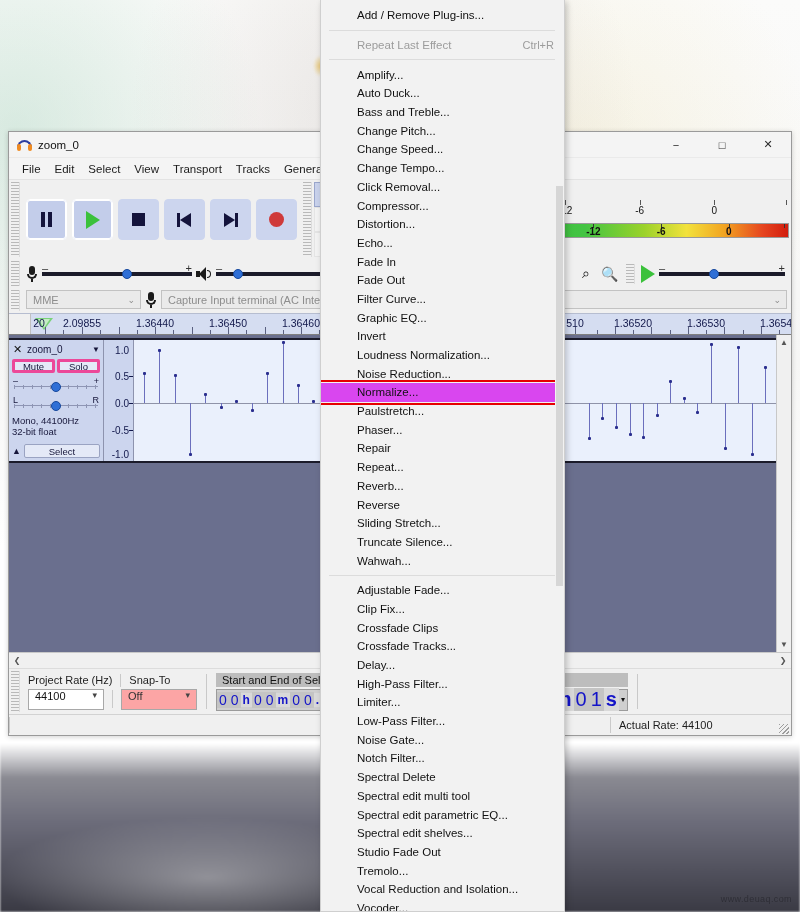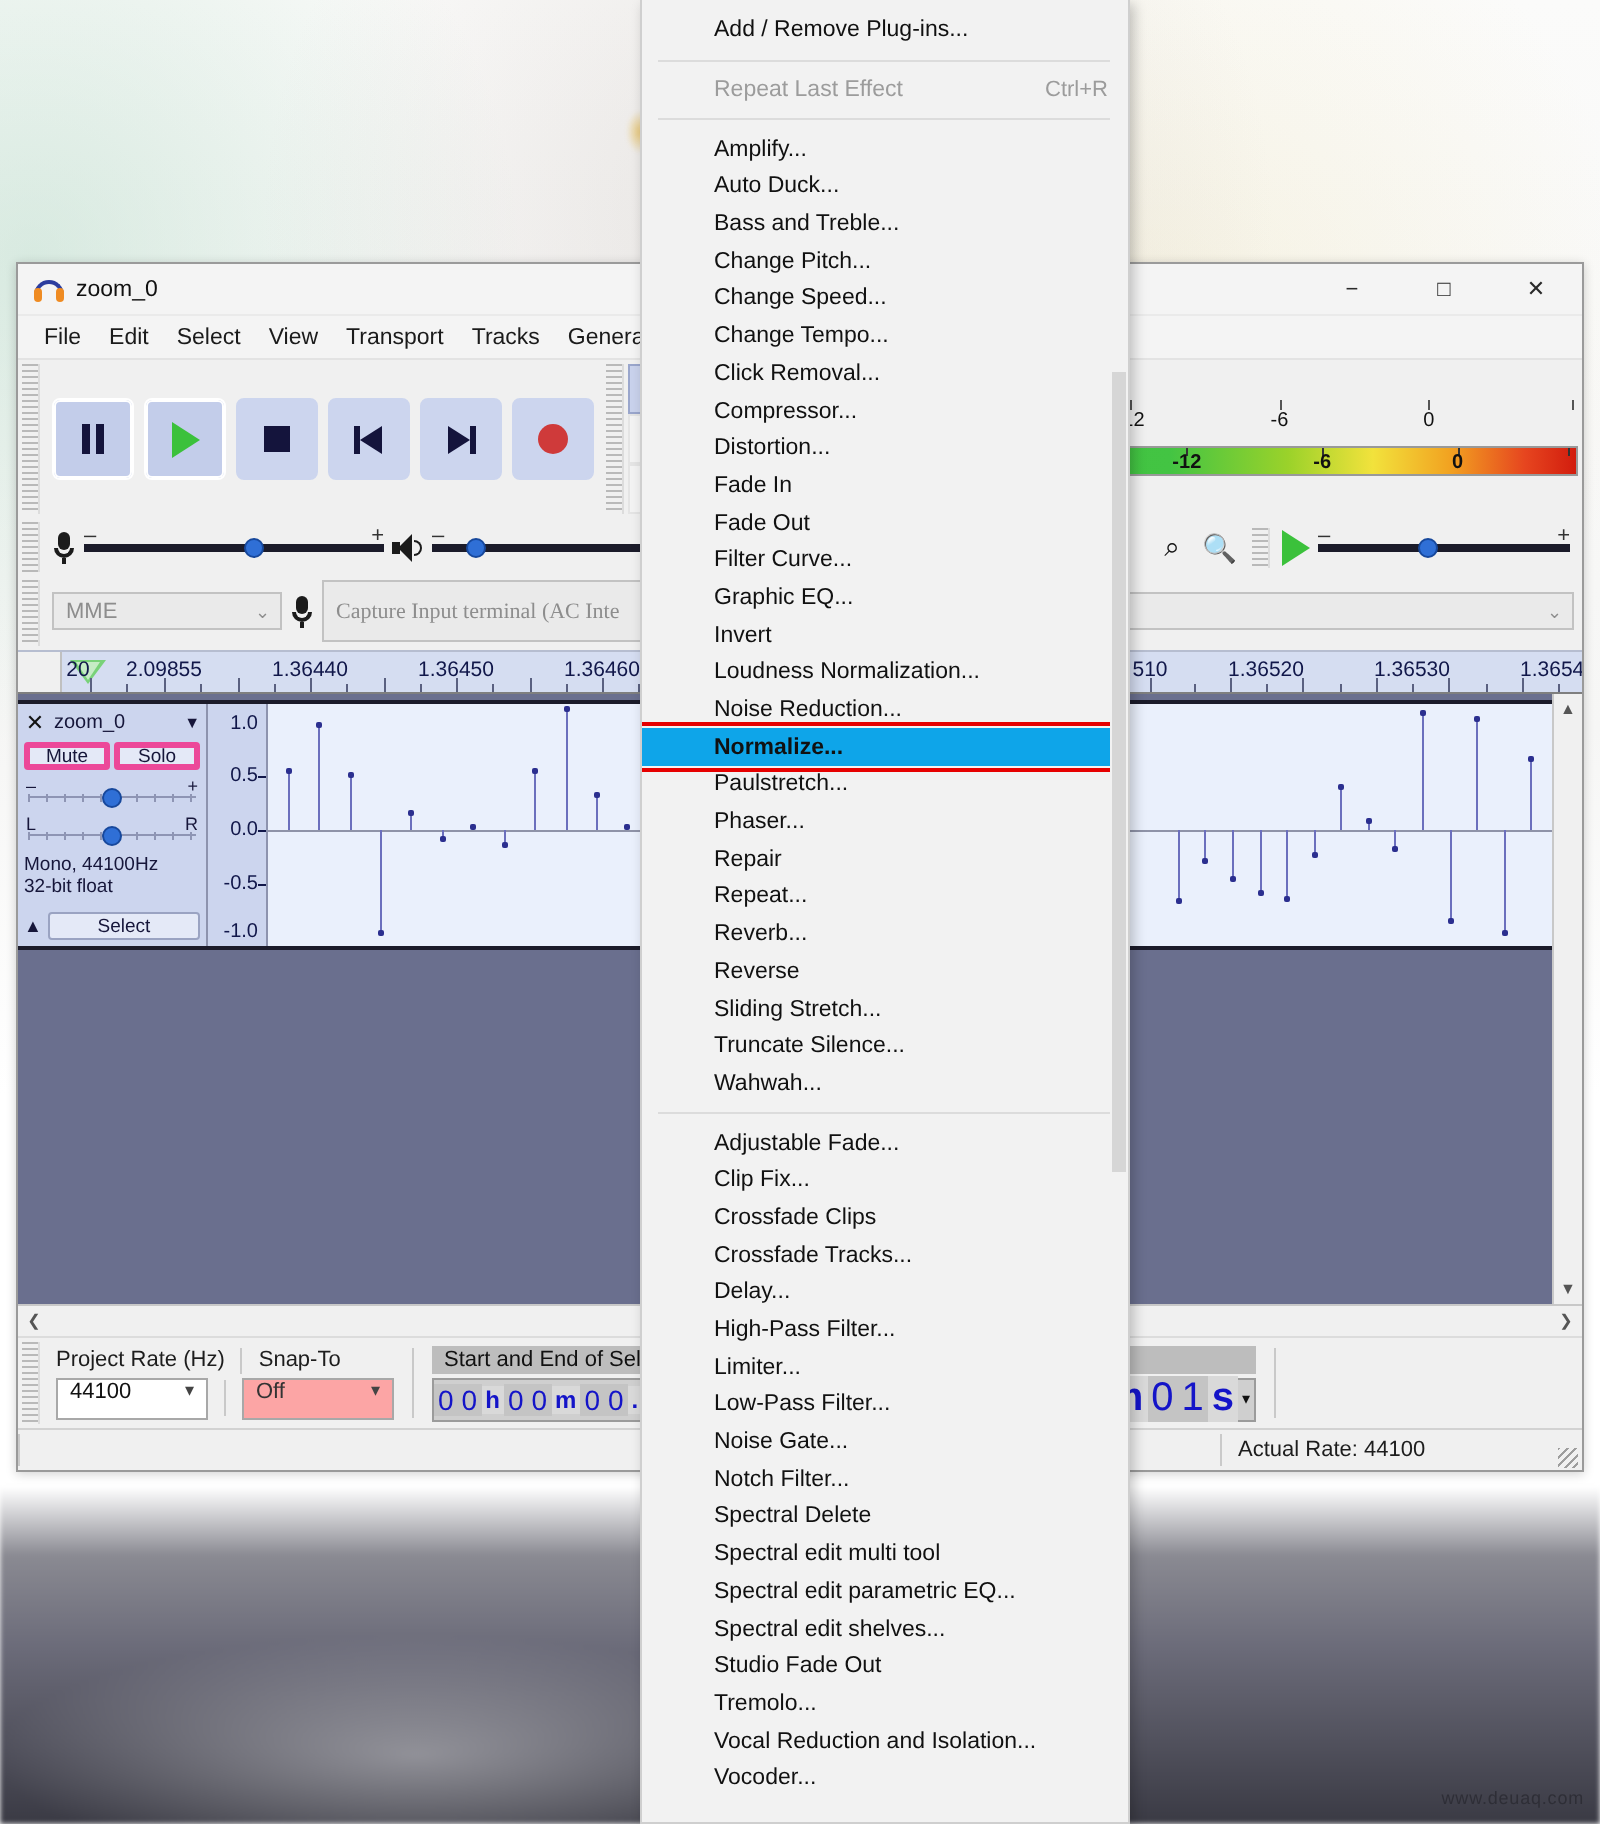--- a/index.html
+++ b/index.html
@@ -155,22 +155,22 @@
 
   
   .devbar{ display:flex; align-items:center; gap:4px; padding:2px 4px 4px 4px; }
   .combo{
     height:19px; background:#eaeaea; border:1px solid #c2c2c2; display:flex; align-items:center;
     font-size:11px; color:#8d8d8d; padding:0 2px 0 6px; position:relative;gap:12px;
   }
   .combo .cv{ flex:1; overflow:hidden; white-space:nowrap;}
   .combo .car{ color:#8d8d8d; font-size:9px; padding:0 3px;}
   .txtbox{
-    height:31px; background:#eaeaea; border:1px solid #c2c2c2; display:flex; align-items:center;
-    font-size:11px; color:#8d8d8d; padding:0 6px; overflow:hidden; white-space:nowrap;font-family:Liberation Serif, serif;
+    height:19px; background:#eaeaea; border:1px solid #c2c2c2; display:flex; align-items:center;
+    font-size:11px; color:#8d8d8d; padding:0 6px; overflow:hidden; white-space:nowrap;
   }
 
   
   .ruler{
     height:22px; background:#d5ddf1; position:relative; flex:none;
     border-top:1px solid #b6bdd0; border-bottom:1px solid #7f7f7f;
     overflow:hidden;
   }
   .ruler .tcorner{ position:absolute; left:0; top:0; width:22px; height:22px; background:#f0f0f0; border-right:1px solid #c0c0c0;}
   .ruler .ptri{ position:absolute; left:26px; top:4px; width:0;height:0;
@@ -264,21 +264,21 @@
     position:absolute; left:320px; top:0px; width:245px; height:912px;
     background:#f2f2f2; border:1px solid #cfcfcf; border-top:none;
     box-shadow: 2px 2px 6px rgba(0,0,0,.22);
     font-size:11.5px; color:#111; overflow:hidden;
   }
   #effectmenu .mtop{ height:6px; background:#f2f2f2;}
   .mi{ height:18.7px; display:flex; align-items:center; padding-left:36px; padding-right:10px; white-space:nowrap;}
   .mi.disabled{ color:#9c9c9c;}
   .mi .acc{ margin-left:auto; font-size:11px;}
   .msep{ height:1px; background:#dcdcdc; margin:5px 8px;}
-  .mi.hl{ background:#0ea5e9;font-weight:bold; }
+  .mi.hl{ background:#d946ef; }
   .hlwrap{ position:relative; }
   .hlwrap .redbox{
     position:absolute; left:-2px; right:4px; top:-3px; bottom:-3px;
     border:2px solid #e60000; pointer-events:none;
   }
   #menu-scrollbar{
     position:absolute; right:0; top:0; width:9px; height:912px; background:#f2f2f2;
   }
   #menu-scrollbar .mthumb{ position:absolute; left:1px; top:186px; width:7px; height:400px; background:#d6d6d6;}
 </style>
@@ -726,20 +726,23 @@
       <div class="mi">
         <span>Click Removal...</span>
       </div>
       <div class="mi">
         <span>Compressor...</span>
       </div>
       <div class="mi">
         <span>Distortion...</span>
       </div>
       <div class="mi">
+        <span>Echo...</span>
+      </div>
+      <div class="mi">
         <span>Fade In</span>
       </div>
       <div class="mi">
         <span>Fade Out</span>
       </div>
       <div class="mi">
         <span>Filter Curve...</span>
       </div>
       <div class="mi">
         <span>Graphic EQ...</span>

